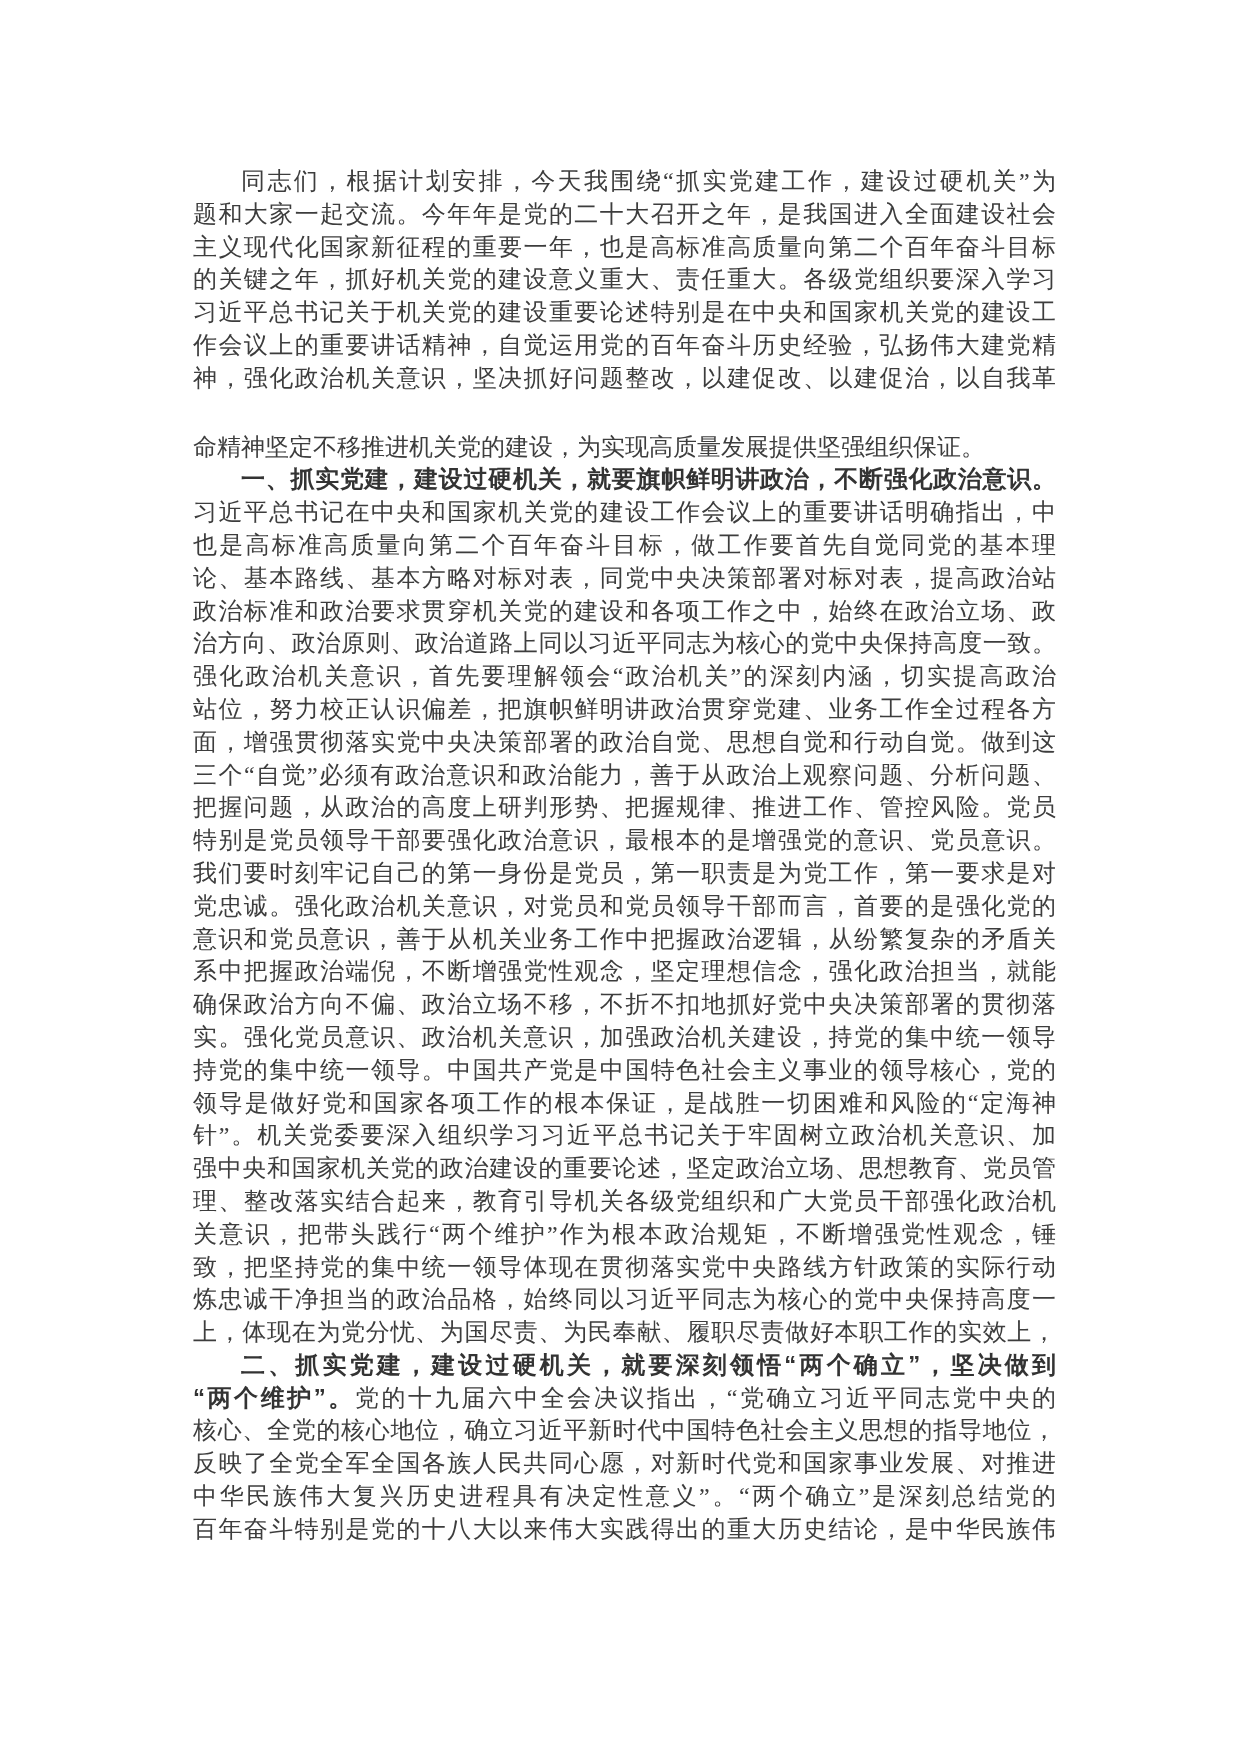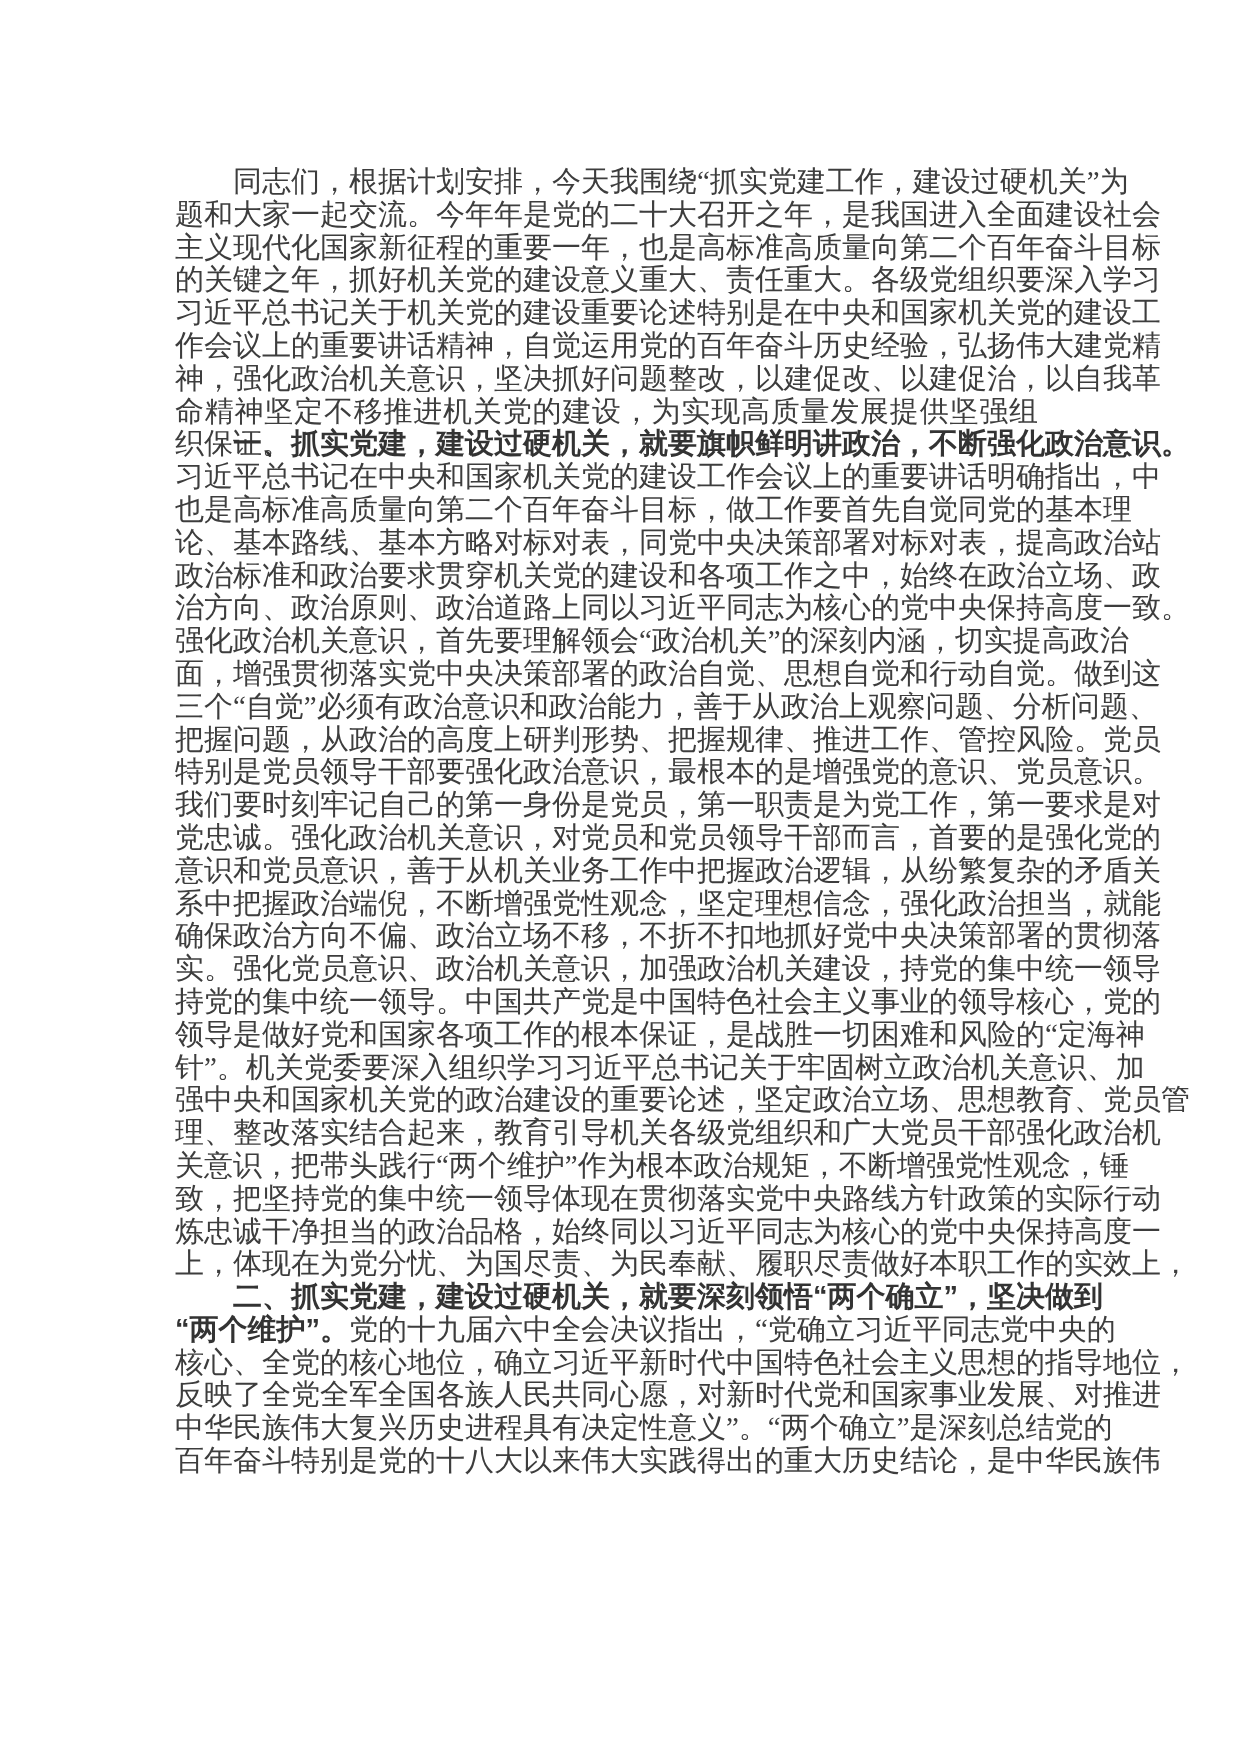--- a/index.html
+++ b/index.html
@@ -10,36 +10,37 @@
     position: relative;
     font-family: "Liberation Serif", "DejaVu Serif", serif;
   }
   .page {
     position: absolute; left: 0; top: 0;
     width: 1240px; height: 1754px;
     background: #ffffff;
   }
   .content {
     position: absolute;
-    left: 175px; top: 165px;
+    left: 193px; top: 165px;
     width: 863px;
-    font-size: 29px;
+    font-size: 24px;
     line-height: 32.8px;
     color: #3d3d3d;
     letter-spacing: 0;
   }
   .line {
     height: 32.8px;
     text-align: justify;
     text-align-last: justify;
     white-space: nowrap;
   }
   .line.end {
     text-align-last: left;
     white-space: normal;
+    margin-top: 36px;
   }
   .line.indent { text-indent: 2em; }
   .n { font-weight: 400; }
   .b {
     font-weight: 700;
     color: #333333;
     font-family: "Liberation Sans", "DejaVu Sans", sans-serif;
   }
 </style>
 </head>
@@ -55,20 +56,21 @@
       <div class="line"><span class="n">作会议上的重要讲话精神，自觉运用党的百年奋斗历史经验，弘扬伟大建党精</span></div>
       <div class="line"><span class="n">神，强化政治机关意识，坚决抓好问题整改，以建促改、以建促治，以自我革</span></div>
       <div class="line end"><span class="n">命精神坚定不移推进机关党的建设，为实现高质量发展提供坚强组织保证。</span></div>
       <div class="line indent"><span class="b">一、抓实党建，建设过硬机关，就要旗帜鲜明讲政治，不断强化政治意识。</span></div>
       <div class="line"><span class="n">习近平总书记在中央和国家机关党的建设工作会议上的重要讲话明确指出，中</span></div>
       <div class="line"><span class="n">也是高标准高质量向第二个百年奋斗目标，做工作要首先自觉同党的基本理</span></div>
       <div class="line"><span class="n">论、基本路线、基本方略对标对表，同党中央决策部署对标对表，提高政治站</span></div>
       <div class="line"><span class="n">政治标准和政治要求贯穿机关党的建设和各项工作之中，始终在政治立场、政</span></div>
       <div class="line"><span class="n">治方向、政治原则、政治道路上同以习近平同志为核心的党中央保持高度一致。</span></div>
       <div class="line"><span class="n">强化政治机关意识，首先要理解领会“政治机关”的深刻内涵，切实提高政治</span></div>
+      <div class="line"><span class="n">站位，努力校正认识偏差，把旗帜鲜明讲政治贯穿党建、业务工作全过程各方</span></div>
       <div class="line"><span class="n">面，增强贯彻落实党中央决策部署的政治自觉、思想自觉和行动自觉。做到这</span></div>
       <div class="line"><span class="n">三个“自觉”必须有政治意识和政治能力，善于从政治上观察问题、分析问题、</span></div>
       <div class="line"><span class="n">把握问题，从政治的高度上研判形势、把握规律、推进工作、管控风险。党员</span></div>
       <div class="line"><span class="n">特别是党员领导干部要强化政治意识，最根本的是增强党的意识、党员意识。</span></div>
       <div class="line"><span class="n">我们要时刻牢记自己的第一身份是党员，第一职责是为党工作，第一要求是对</span></div>
       <div class="line"><span class="n">党忠诚。强化政治机关意识，对党员和党员领导干部而言，首要的是强化党的</span></div>
       <div class="line"><span class="n">意识和党员意识，善于从机关业务工作中把握政治逻辑，从纷繁复杂的矛盾关</span></div>
       <div class="line"><span class="n">系中把握政治端倪，不断增强党性观念，坚定理想信念，强化政治担当，就能</span></div>
       <div class="line"><span class="n">确保政治方向不偏、政治立场不移，不折不扣地抓好党中央决策部署的贯彻落</span></div>
       <div class="line"><span class="n">实。强化党员意识、政治机关意识，加强政治机关建设，持党的集中统一领导</span></div>

